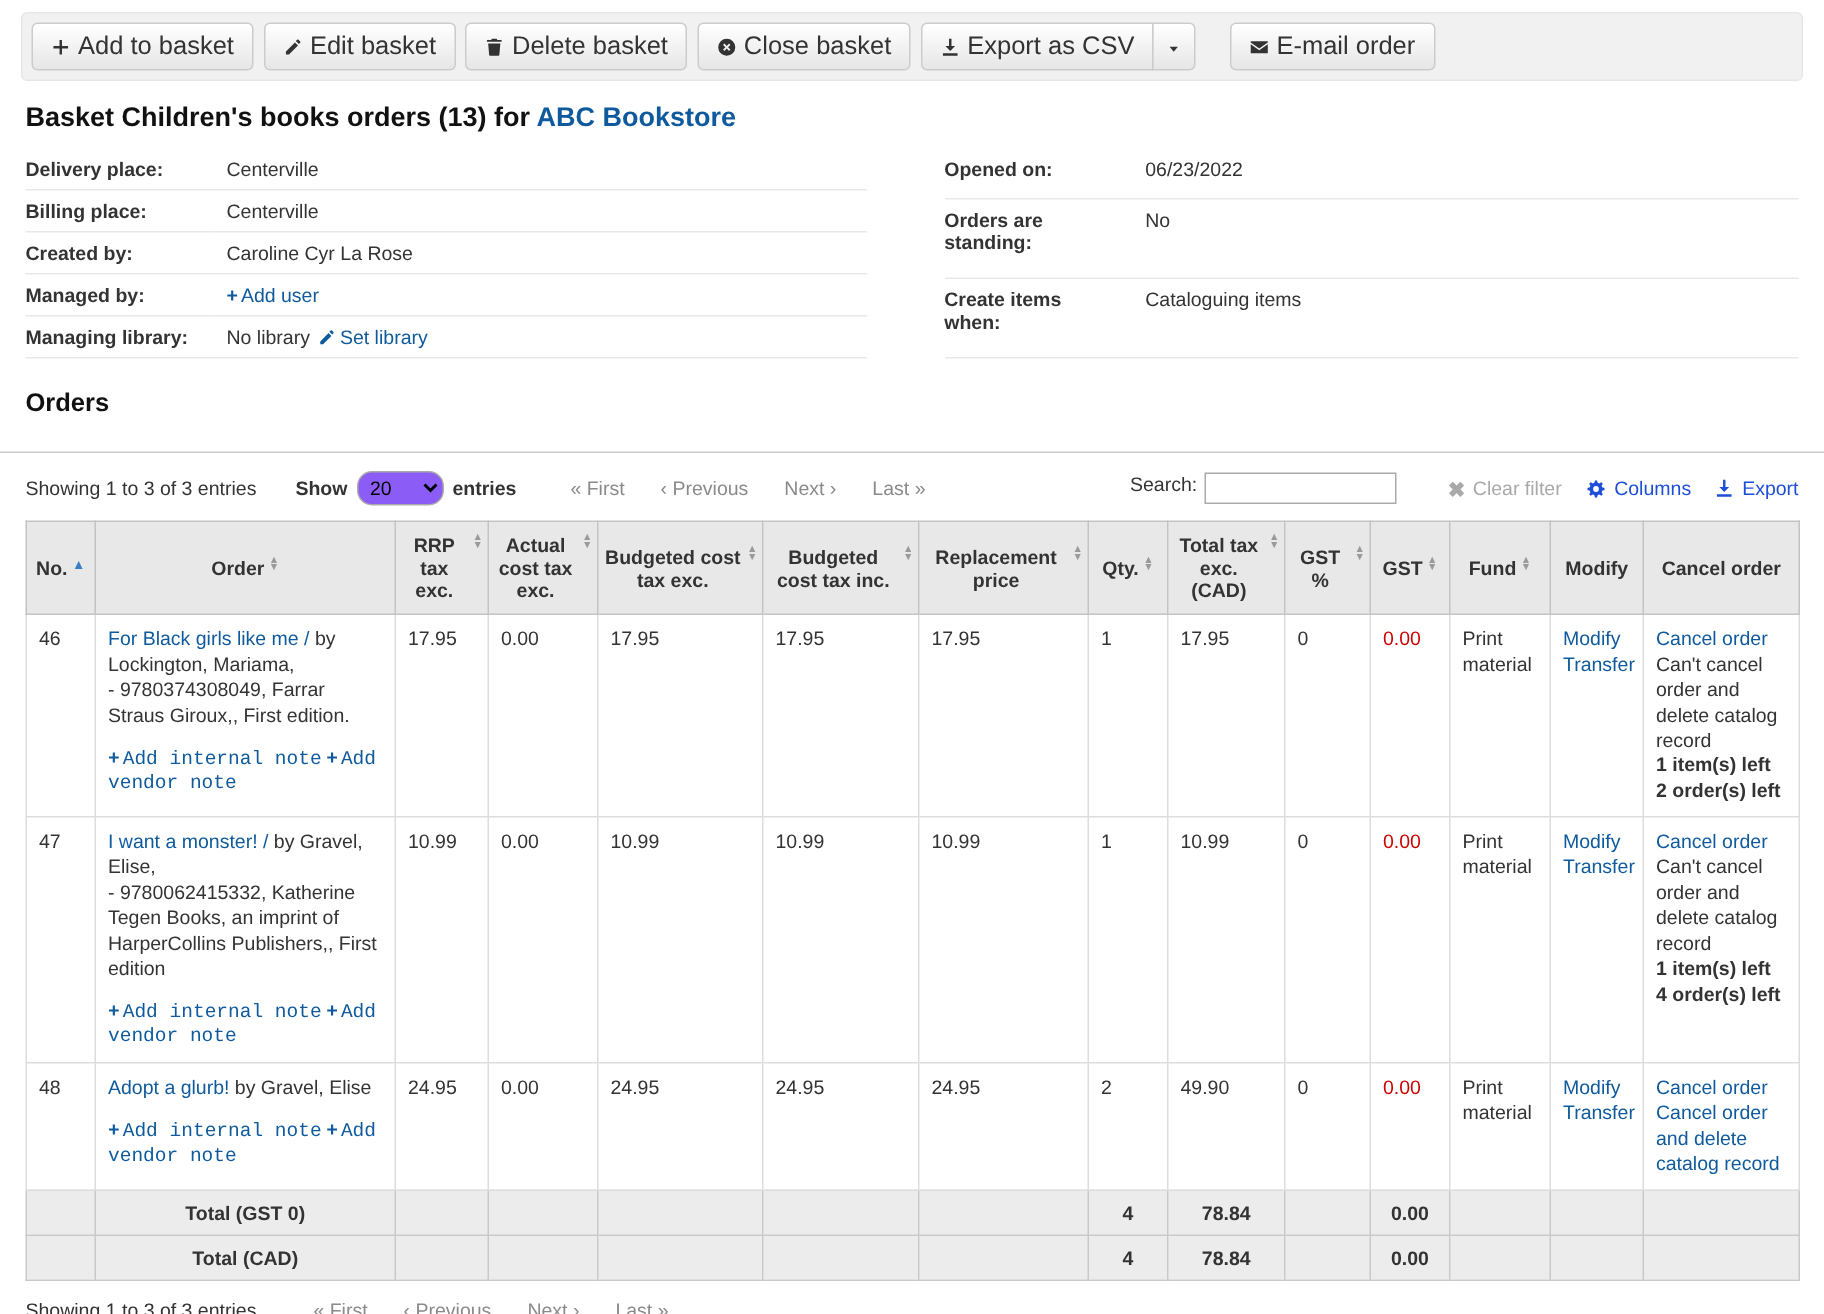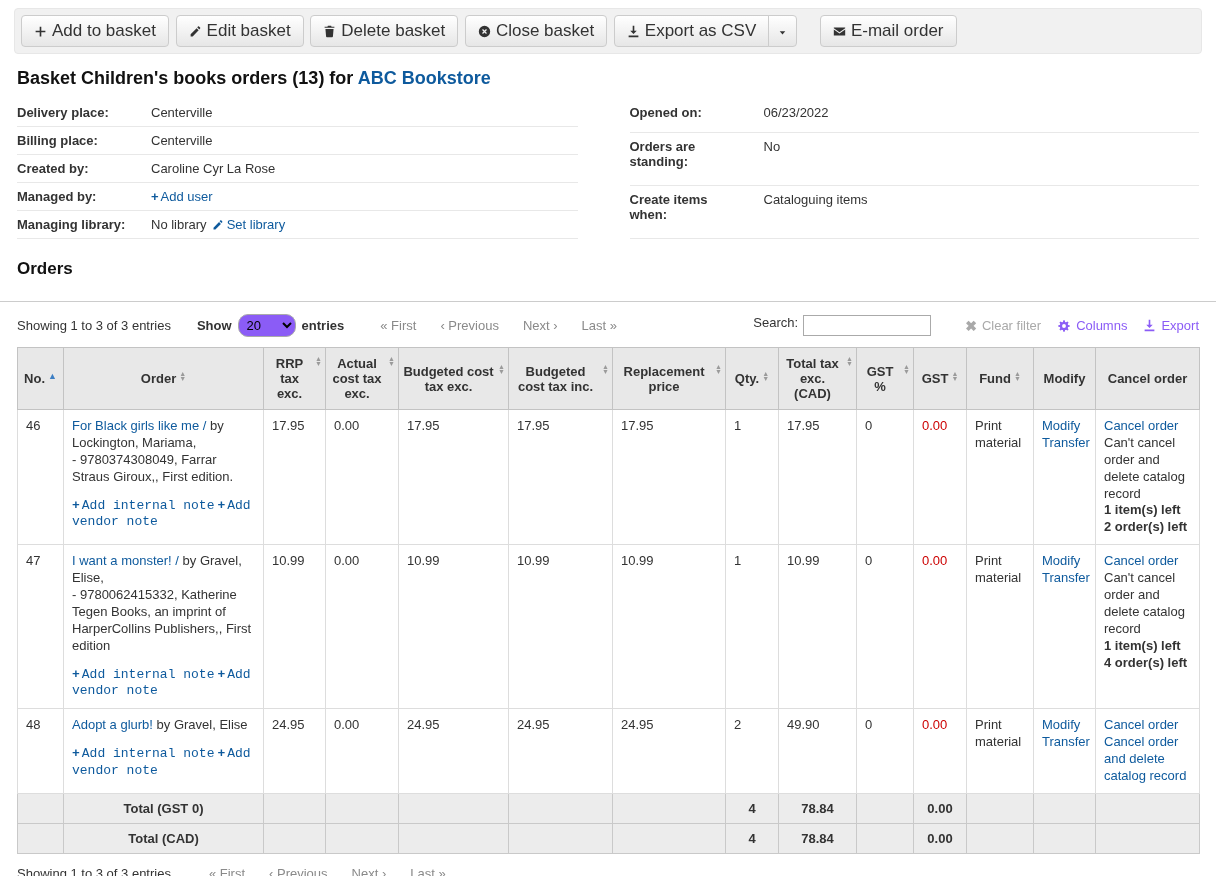--- a/index.html
+++ b/index.html
@@ -84,21 +84,21 @@
   .pagination .pg { color: #8a8a8a; margin: 0 12px; white-space: nowrap; }
   .dt-right { margin-left: auto; display: flex; }
   .dt-search-label { margin-right: 5px; }
   .dt-search-input {
     width: 128px; height: 21px;
     border: 1px solid #aaa;
     font: inherit;
     padding: 1px 4px;
     margin-right: 18px;
   }
-  .dt-btn { background: none; border: none; font: inherit; color: #8b5cf6; margin-left: 16px; cursor: pointer; display: inline-flex; align-items: center; gap: 5px; padding: 0; }
+  .dt-btn { background: none; border: none; font: inherit; color: #1d4ed8; margin-left: 16px; cursor: pointer; display: inline-flex; align-items: center; gap: 5px; padding: 0; }
   .dt-btn.disabled { color: #a9a9a9; }
   .dt-btn .x-glyph { font-size: 14px; color: #a9a9a9; font-weight: bold; }
 
   
   table.orders {
     width: 1182px;
     margin: 2px 17px 0;
     border-collapse: collapse;
     table-layout: fixed;
     font-size: 13px;

